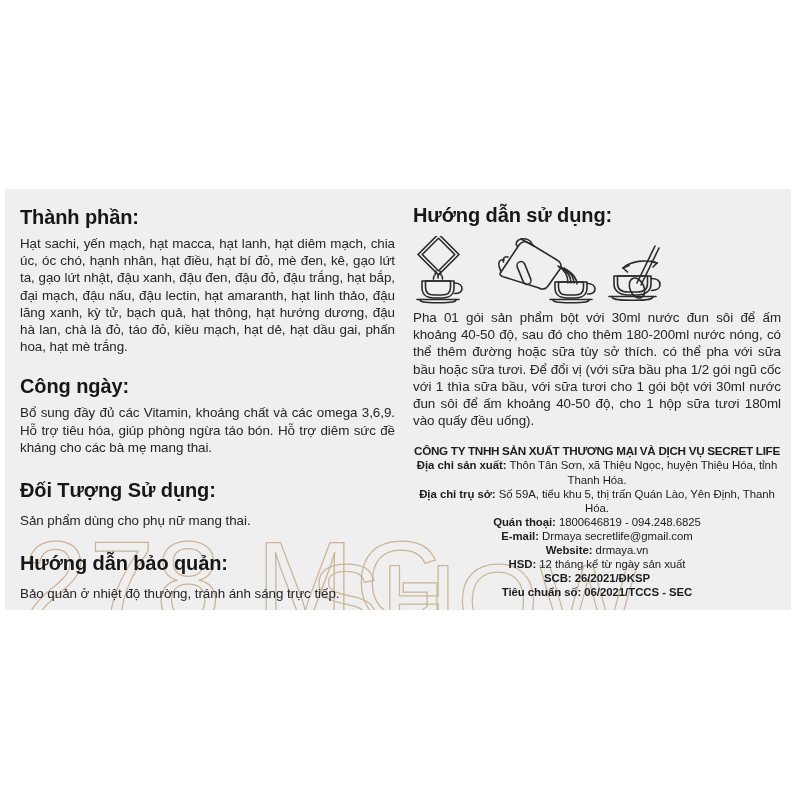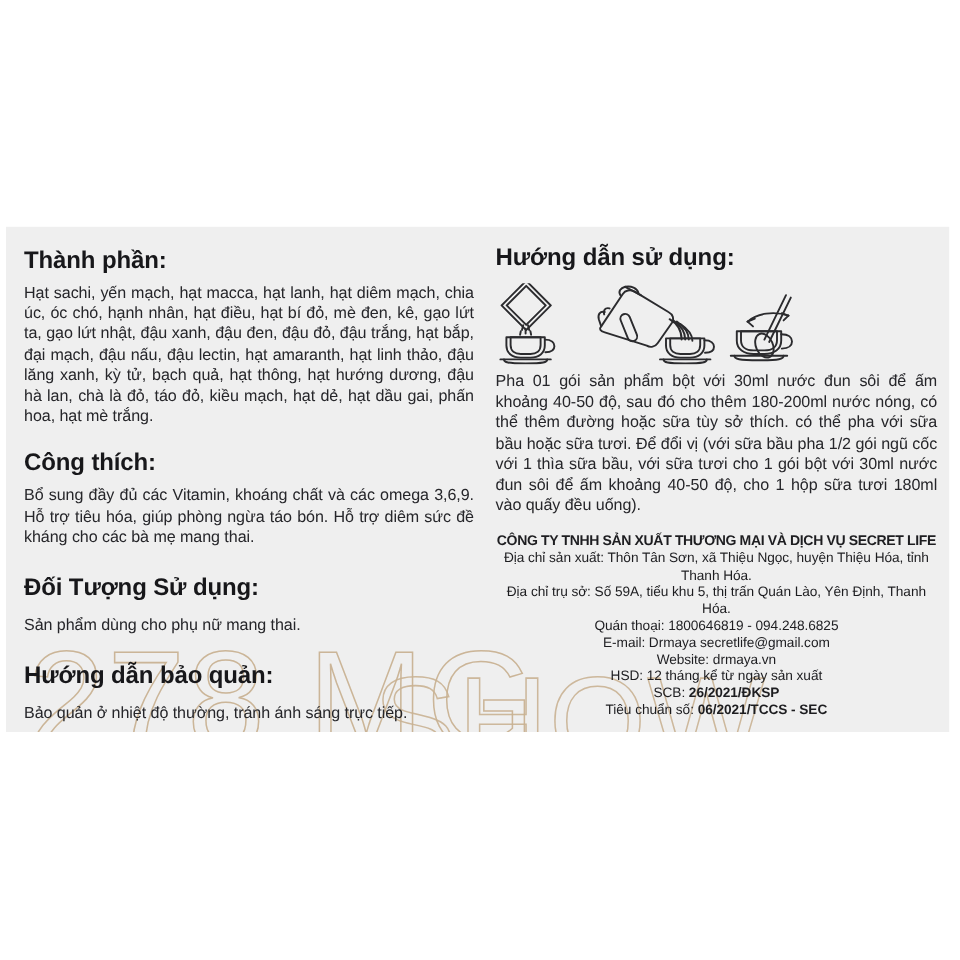--- a/index.html
+++ b/index.html
@@ -113,21 +113,21 @@
     text-align: center;
   }
   #company-block .co-name {
     font-weight: bold;
     font-size: 11.7px;
     letter-spacing: -0.3px;
     display: block;
     line-height: 15px;
   }
   #company-block .row { display: block; }
-  #company-block .lbl { font-weight: normal; }
+  #company-block .lbl { font-weight: bold; }
   #company-block .val { font-weight: normal; }
   #company-block .val-bold { font-weight: bold; }
 </style>
 </head>
 <body>
 
 <div id="page">
 
   <div id="panel">
 
@@ -140,21 +140,21 @@
 
     <div class="col" id="col-left">
       <div class="sp-16"></div>
 
       <h2 class="section-title">Thành phần:</h2>
       <div class="sp-5"></div>
       <p class="body-text">Hạt sachi, yến mạch, hạt macca, hạt lanh, hạt diêm mạch, chia úc, óc chó, hạnh nhân, hạt điều, hạt bí đỏ, mè đen, kê, gạo lứt ta, gạo lứt nhật, đậu xanh, đậu đen, đậu đỏ, đậu trắng, hạt bắp, đại mạch, đậu nấu, đậu lectin, hạt amaranth, hạt linh thảo, đậu lăng xanh, kỳ tử, bạch quả, hạt thông, hạt hướng dương, đậu hà lan, chà là đỏ, táo đỏ, kiều mạch, hạt dẻ, hạt dầu gai, phấn hoa, hạt mè trắng.</p>
 
       <div class="sp-19"></div>
 
-      <h2 class="section-title">Công thích:</h2>
+      <h2 class="section-title">Công ngày:</h2>
       <div class="sp-5"></div>
       <p class="body-text">Bổ sung đầy đủ các Vitamin, khoáng chất và các omega 3,6,9. Hỗ trợ tiêu hóa, giúp phòng ngừa táo bón. Hỗ trợ diêm sức đề kháng cho các bà mẹ mang thai.</p>
 
       <div class="sp-22"></div>
 
       <h2 class="section-title">Đối Tượng Sử dụng:</h2>
       <div class="sp-9"></div>
       <p class="body-text">Sản phẩm dùng cho phụ nữ mang thai.</p>
 
       <div class="sp-22"></div>

